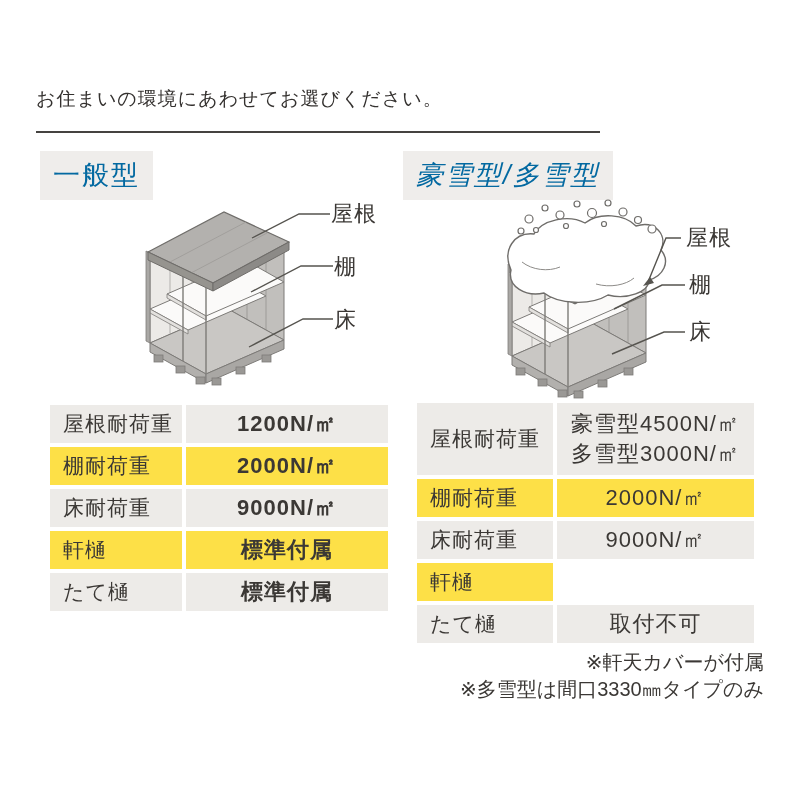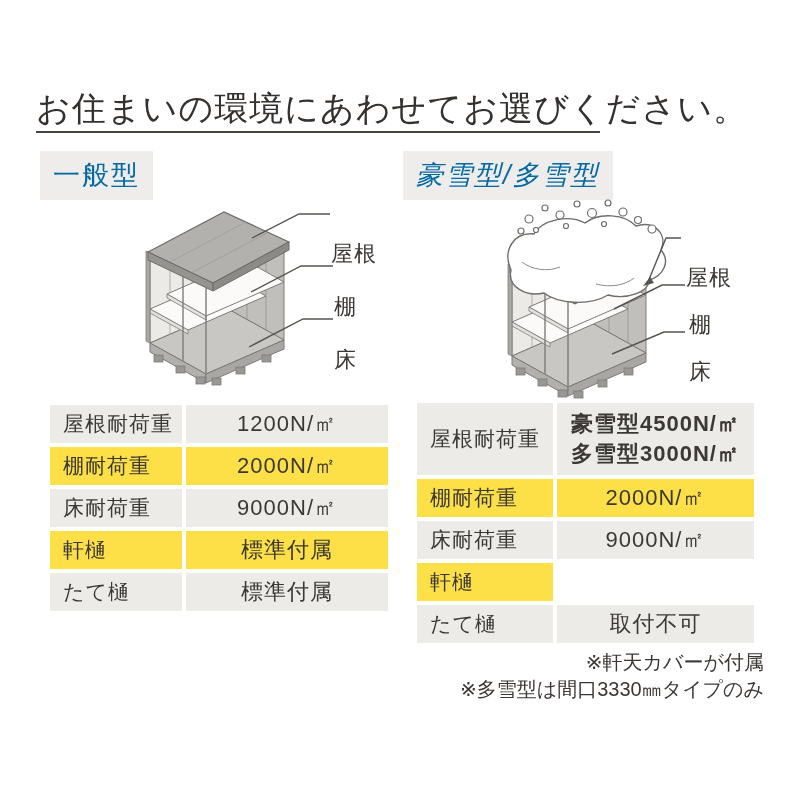--- a/index.html
+++ b/index.html
@@ -1,44 +1,44 @@
 <!DOCTYPE html>
 <html><head>
 <meta charset="utf-8">
 <style>
   html,body{margin:0;padding:0;background:#ffffff;}
   body{width:800px;height:800px;position:relative;overflow:hidden;
        font-family:"Liberation Sans","DejaVu Sans",sans-serif;color:#3b3835;}
   .abs{position:absolute;}
   
-  .page-title{left:36px;top:86px;font-size:34px;letter-spacing:1px;color:#34312f;white-space:nowrap;}
+  .page-title{left:36px;top:86px;font-size:19px;letter-spacing:1px;color:#34312f;white-space:nowrap;}
   .title-rule{left:36px;top:131px;width:564px;height:2px;background:#454340;}
   
   .type-heading{top:151px;height:49px;line-height:49px;background:#efedeb;
                 font-size:27px;letter-spacing:2px;padding:0 13px;color:#0369a1;white-space:nowrap;}
   .heading-general{left:40px;}
   .heading-snow{left:403px;font-style:italic;}
   
   .diagram-layer{left:0;top:0;width:800px;height:800px;pointer-events:none;}
-  .diagram-label{font-size:22px;letter-spacing:1px;line-height:24px;color:#3b3835;white-space:nowrap;margin-top:40px;}
+  .diagram-label{font-size:22px;letter-spacing:1px;line-height:24px;color:#3b3835;white-space:nowrap;}
   
   .spec-table{display:flex;flex-direction:column;gap:4px;}
   .table-general{left:50px;top:405px;width:338px;}
   .table-snow{left:417px;top:403px;width:337px;}
   .trow{display:flex;gap:4px;}
   .trow .cell{display:flex;align-items:center;box-sizing:border-box;}
   .cell.lbl{padding-left:13px;font-size:21px;letter-spacing:1px;}
   .cell.val{justify-content:center;text-align:center;font-size:22px;letter-spacing:1px;}
   .table-general .lbl{width:138px;}
-  .table-general .val{width:212px;}
+  .table-general .val{width:212px;font-weight:bold;}
   .table-snow .lbl{width:136px;}
   .table-snow .val{width:197px;}
   .h38{height:38px;}
   .h72{height:72px;}
-  .val.twoline{flex-direction:column;justify-content:center;line-height:30px;font-weight:bold;}
+  .val.twoline{flex-direction:column;justify-content:center;line-height:30px;}
   .light{background:#edebe8;}
   .dark{background:#fde047;}
   
   .footnotes{left:427px;top:649px;width:337px;text-align:right;font-size:20px;line-height:27px;color:#3b3835;}
 </style>
 </head>
 <body>
 
 <div class="abs page-title">お住まいの環境にあわせてお選びください。</div>
 <div class="abs title-rule"></div>

